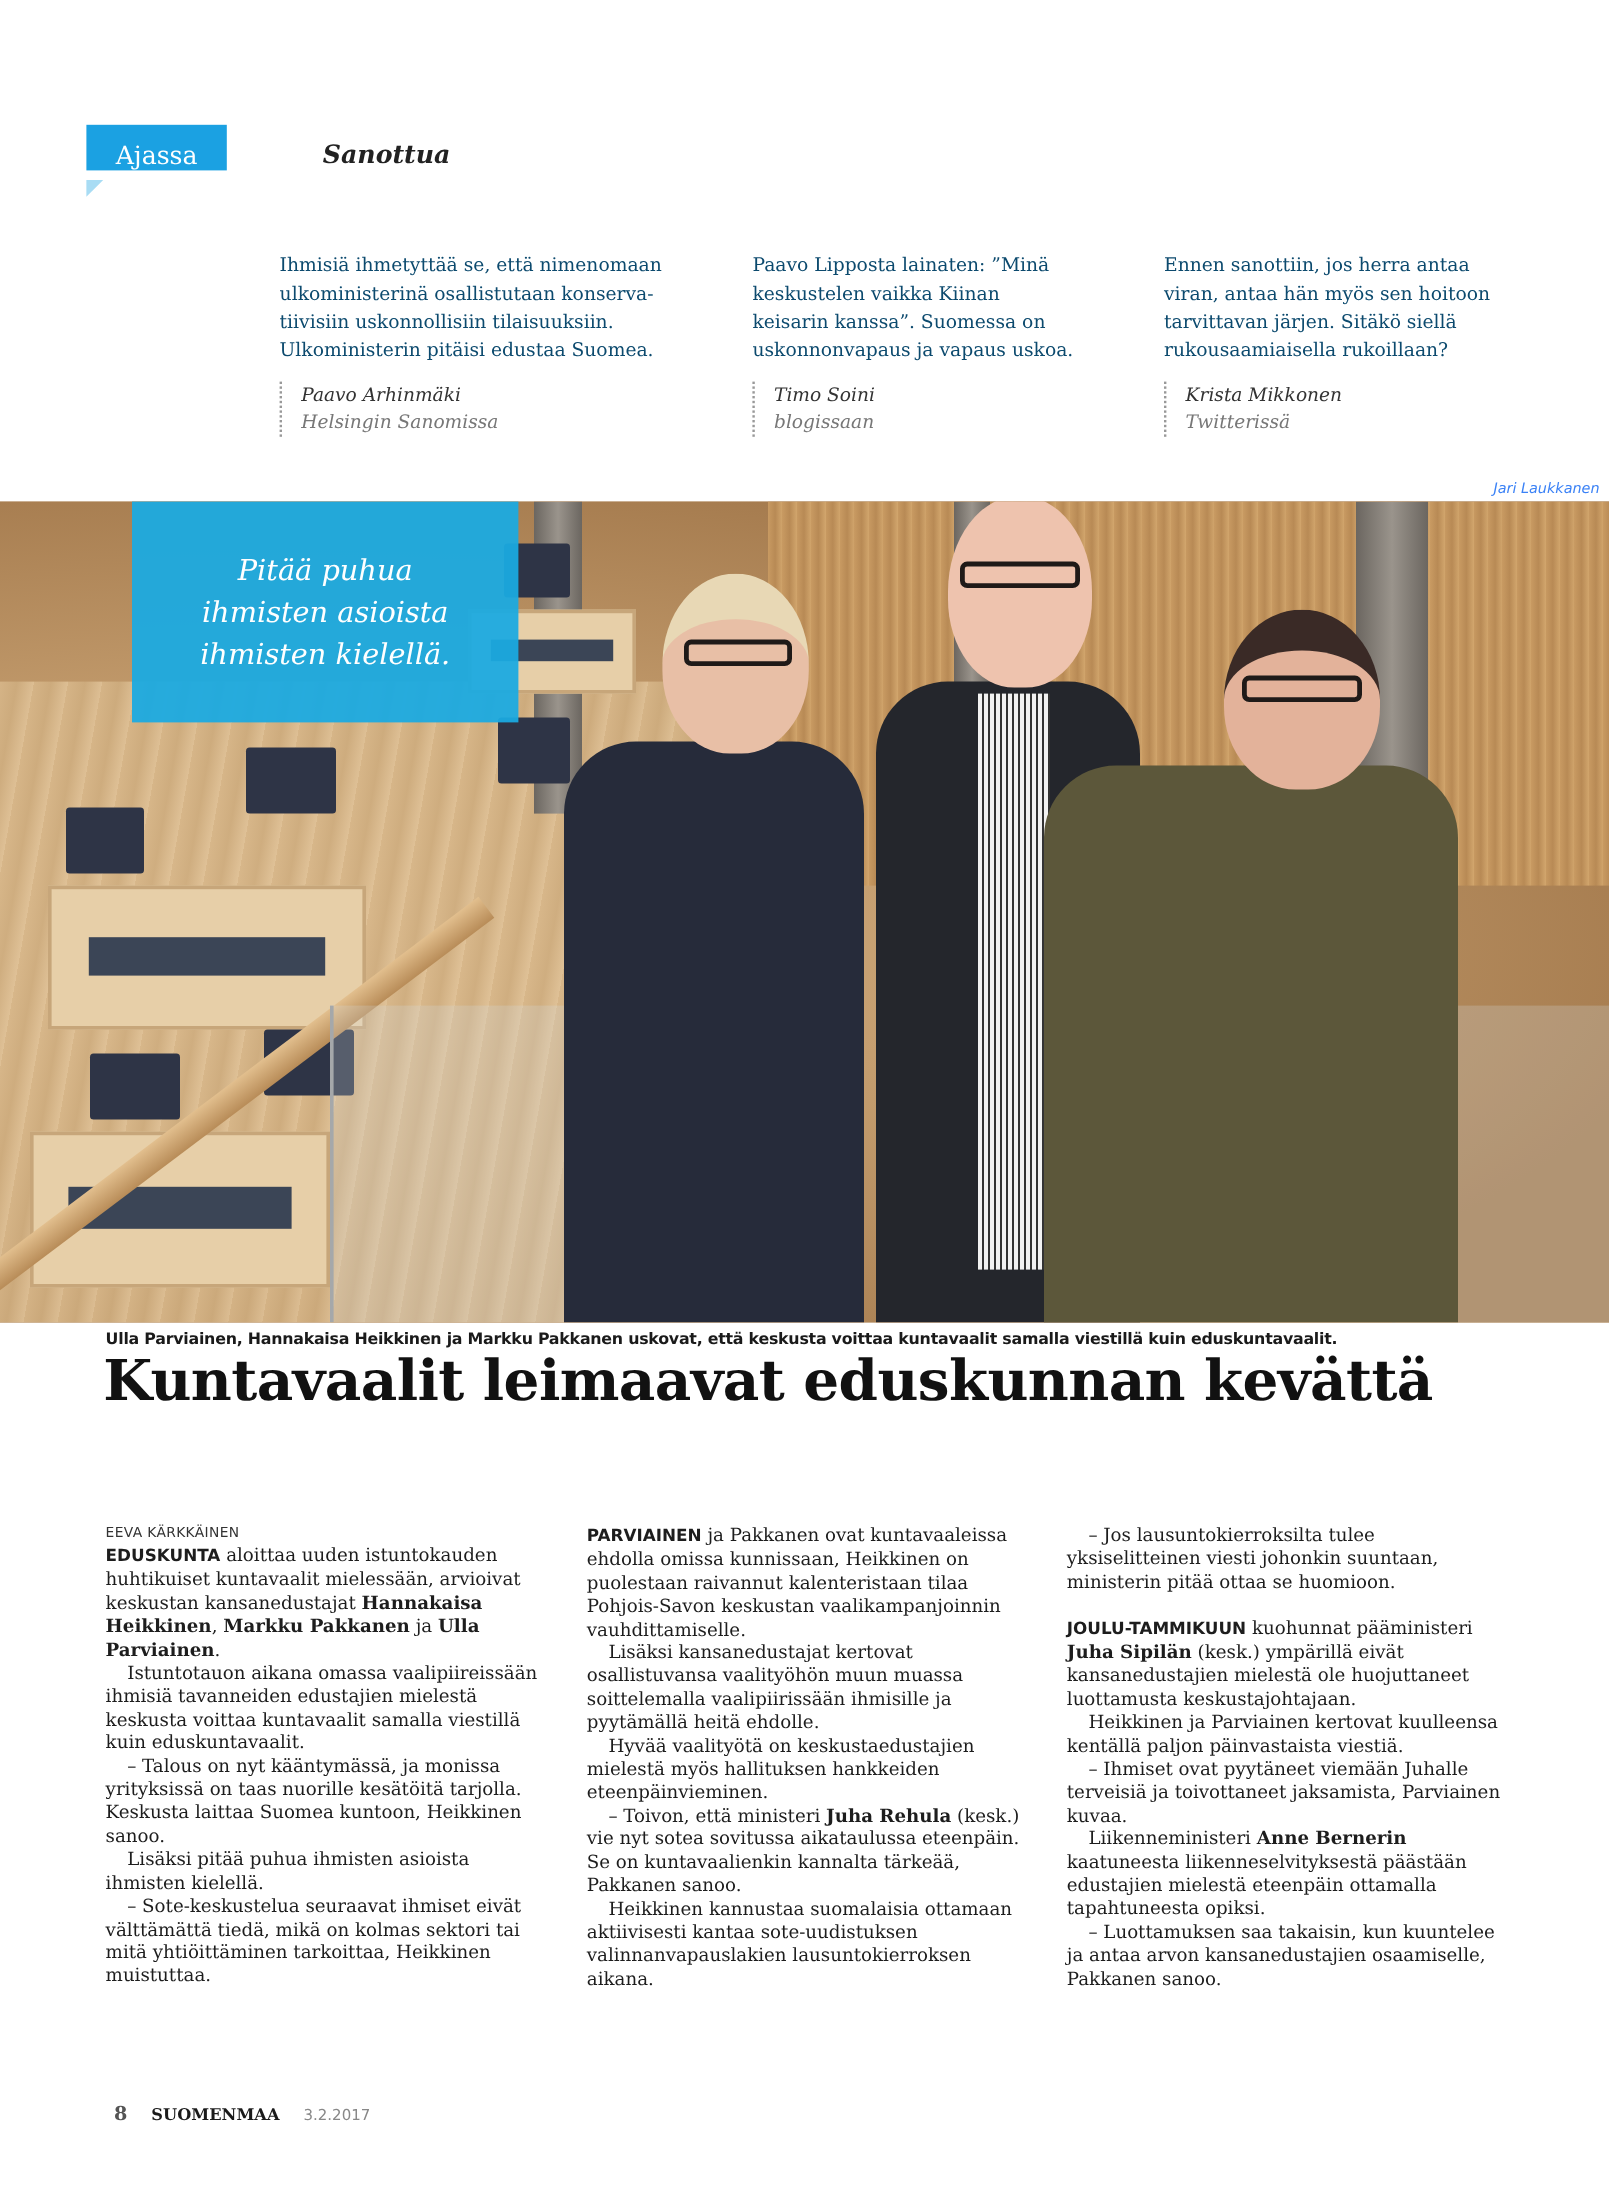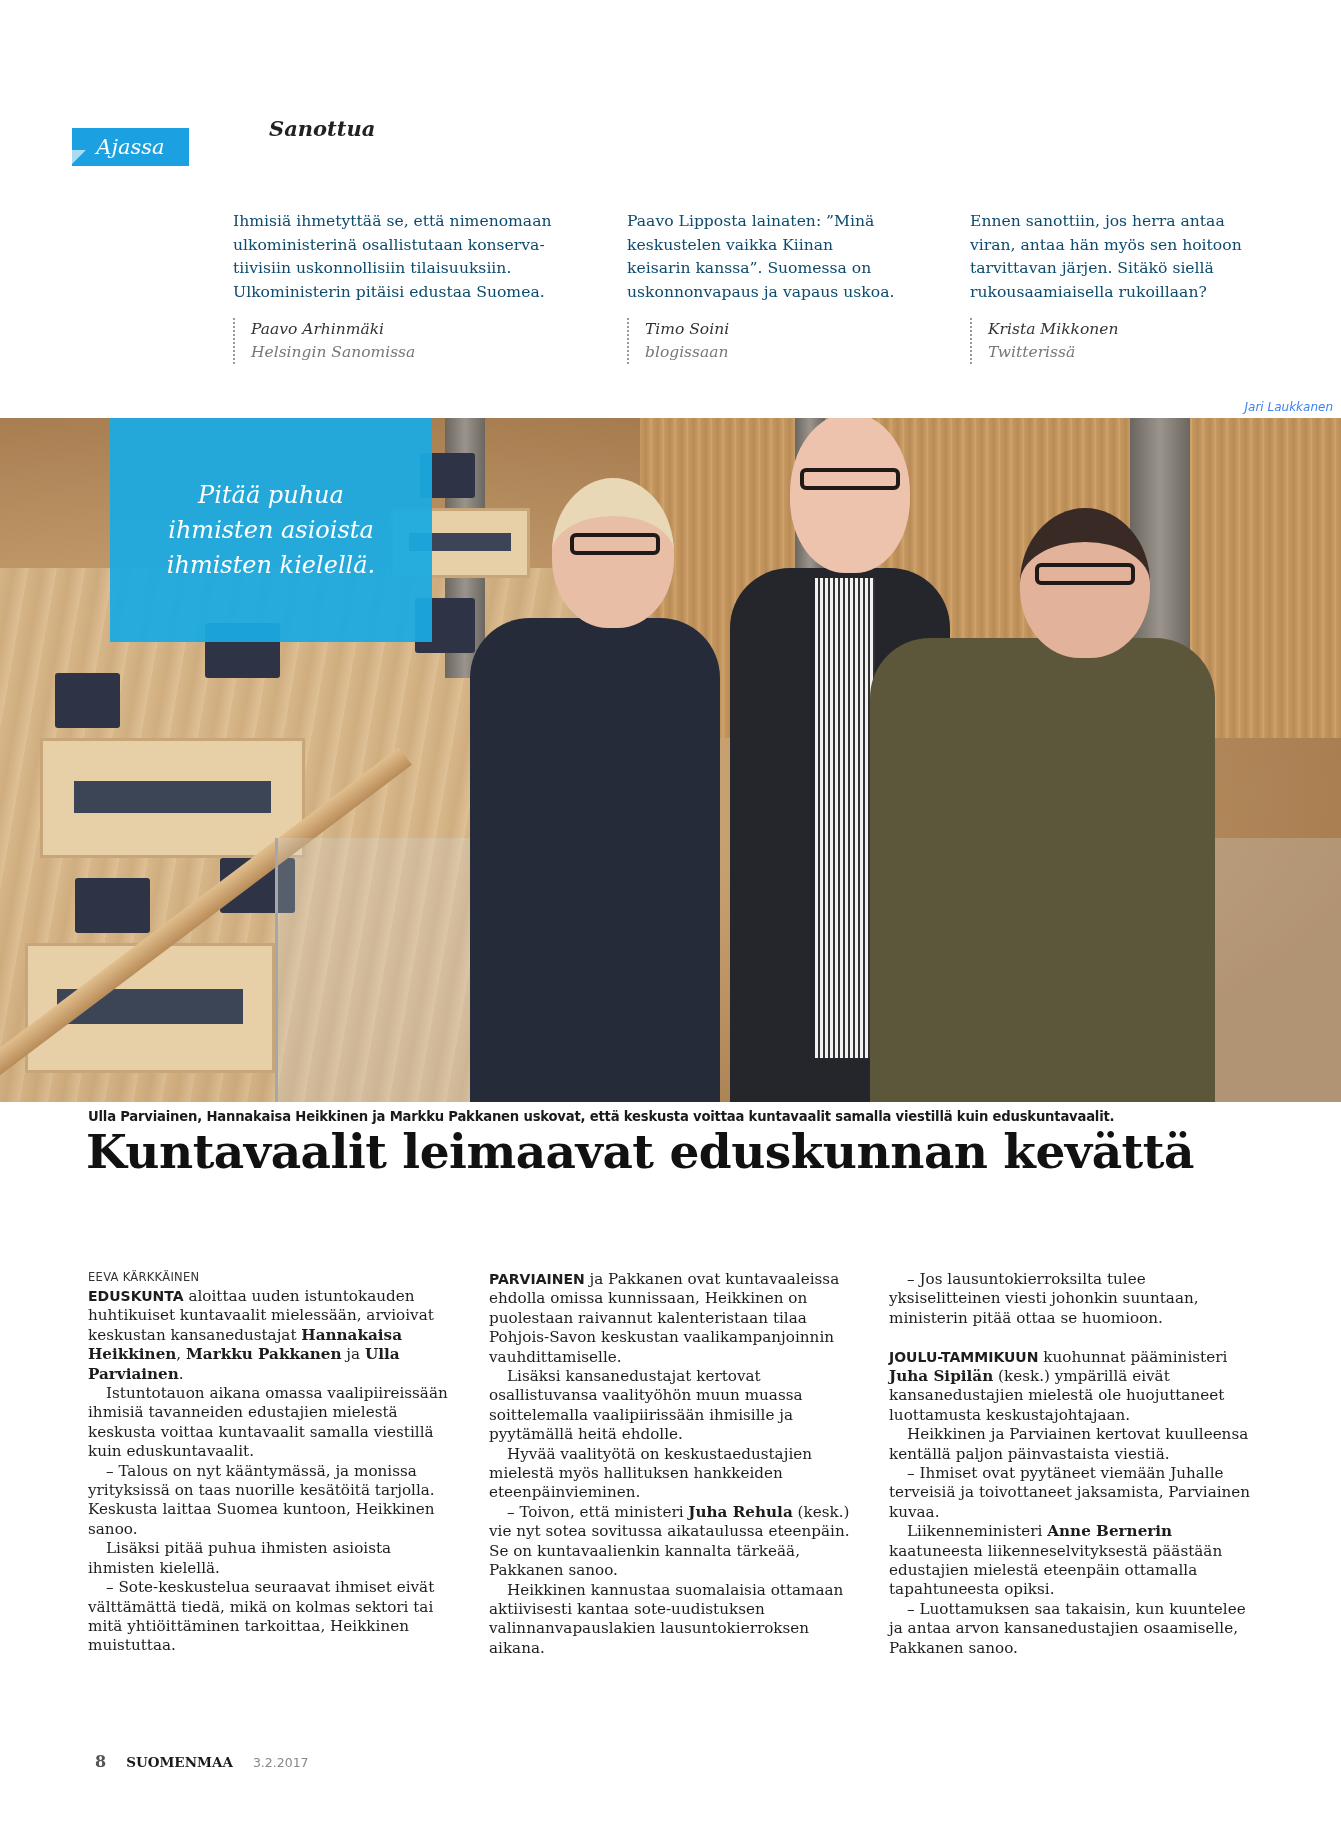--- a/index.html
+++ b/index.html
@@ -1,24 +1,24 @@
 <!DOCTYPE html>
 <html><head>
 <meta charset="utf-8">
 <style>
   * { box-sizing: border-box; margin: 0; padding: 0; }
   html, body { width: 1341px; height: 1826px; background: #ffffff; overflow: hidden; }
   body { position: relative; font-family: "DejaVu Serif", serif; color: #1a1a1a; }
 
   
   .section-tag {
-    position: absolute; left: 72px; top: 128px; width: 117px; height: 38px;
+    position: absolute; left: 72px; top: 104px; width: 117px; height: 38px;
     background: #1ba1e2; color: #fff;
-    font-family: "DejaVu Serif", serif; font-style: italic; font-size: 21px;
-    display: flex; align-items: center; justify-content: center;
+    font-family: "DejaVu Serif", serif; font-size: 21px;
+    display: flex; align-items: flex-end; justify-content: center;
   }
   .section-tag-tail {
     position: absolute; left: 72px; top: 150px; width: 0; height: 0;
     border-top: 14px solid #a8dcf4; border-right: 14px solid transparent;
   }
   .section-name {
     position: absolute; left: 233px; top: 116px;
     font-family: "DejaVu Serif", serif; font-style: italic; font-weight: bold;
     font-size: 21px; color: #222; margin-left: 36px;
   }
@@ -76,21 +76,21 @@
   
   .person { position: absolute; }
   .head { position: absolute; border-radius: 50% 50% 46% 46%; background: #e6b9a1; }
   .body { position: absolute; border-radius: 60px 60px 0 0; }
   .glasses {
     position: absolute; height: 22px; border: 4px solid #1f1a18; border-radius: 6px;
   }
 
   
   .pullquote {
-    position: absolute; left: 110px; top: 418px; width: 322px; height: 224px;
+    position: absolute; left: 110px; top: 418px; width: 322px; height: 184px;
     background: rgba(27,170,225,.94); color: #fff;
     font-family: "DejaVu Serif", serif; font-style: italic; font-size: 24px; line-height: 35px;
     display: flex; align-items: center; justify-content: center; text-align: center;
     white-space: pre-line; padding: 8px 14px;
   }
 
   
   .caption {
     position: absolute; left: 88px; top: 1109px;
     font-family: "DejaVu Sans", sans-serif; font-weight: bold; font-size: 13.2px; color: #1a1a1a;

